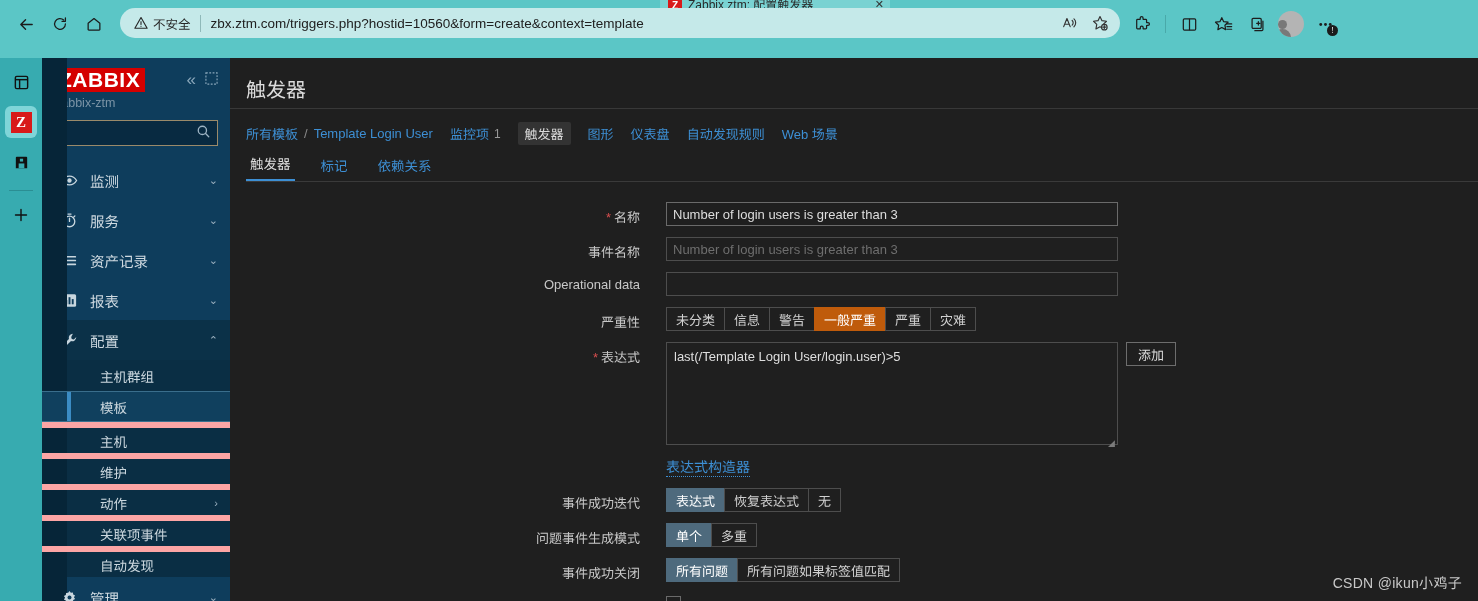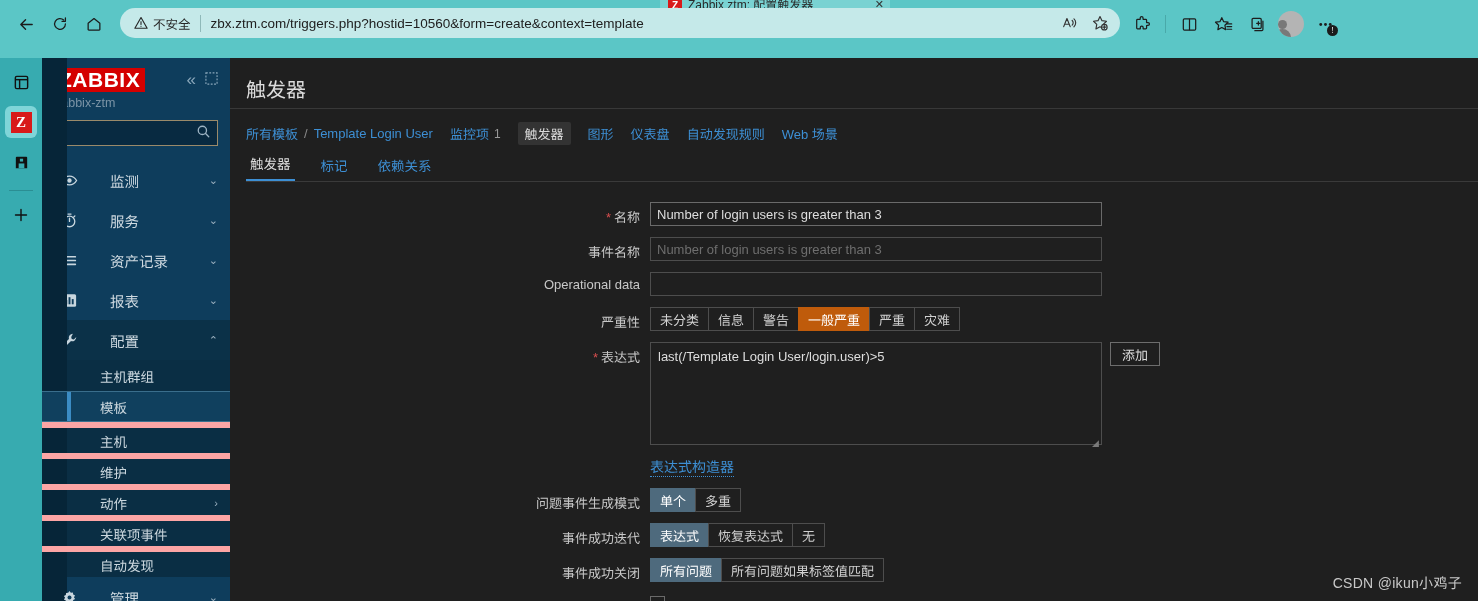--- a/index.html
+++ b/index.html
@@ -192,21 +192,21 @@
     height: 40px; display: flex; align-items: center;
     padding: 0 12px 0 16px;
     color: #ced9e0; font-size: 14.5px;
     position: relative;
   }
   .zs-item .zi-ico {
     width: 22px; flex: 0 0 auto;
     display: flex; align-items: center; justify-content: center;
     color: #c8d6de; margin-right: 10px;
   }
-  .zs-item .zi-label { flex: 1 1 auto; white-space: nowrap; margin-left: 20px; }
+  .zs-item .zi-label { flex: 1 1 auto; white-space: nowrap; }
   .zs-item .zi-chev { color: #9bb0bf; flex: 0 0 auto; font-size: 11px; }
   .zs-item.expanded { background: #0b3148; }
   .zs-sub { background: #0a2e44; }
   .zs-subitem {
     height: 31px; display: flex; align-items: center;
     padding-left: 58px; padding-right: 12px;
     color: #cbd7de; font-size: 13.5px;
     border-top: 6px solid #fca5a5;
     position: relative;
   }
@@ -268,20 +268,21 @@
   .tab.active {
     color: #dddddd;
     border-bottom: 2px solid #3d8fd4;
   }
 
   
   .form { margin-top: 20px; }
   .frow {
     display: flex; align-items: flex-start;
     margin-bottom: 11px;
+    gap: 16px;
   }
   .flabel {
     width: 420px; flex: 0 0 auto;
     text-align: right; padding-right: 10px;
     color: #c8c8c8; font-size: 13px;
     padding-top: 5px; white-space: nowrap;
   }
   .req { color: #d64e4e; margin-right: 3px; }
   .fctl { flex: 1 1 auto; min-width: 0; }
 
@@ -692,42 +693,42 @@
             <div style="position:relative;">
               <textarea class="expr-box" style="">last(/Template Login User/login.user)&gt;5</textarea>
               <span class="resize-grip">◢</span>
             </div>
             <span class="btn-add">添加</span>
           </div>
           <span class="expr-link">表达式构造器</span>
         </div>
       </div>
 
-      <div class="frow">
-        <div class="flabel">问题事件生成模式</div>
-        <div class="fctl">
-          <div class="seg">
-            <span class="sbtn sel-blue">单个</span>
-            <span class="sbtn">多重</span>
-          </div>
-        </div>
-      </div>
-
       <div class="frow" style="margin-top:9px;">
         <div class="flabel">事件成功迭代</div>
         <div class="fctl">
           <div class="seg">
             <span class="sbtn sel-blue">表达式</span>
             <span class="sbtn">恢复表达式</span>
             <span class="sbtn">无</span>
           </div>
         </div>
       </div>
 
       <div class="frow">
+        <div class="flabel">问题事件生成模式</div>
+        <div class="fctl">
+          <div class="seg">
+            <span class="sbtn sel-blue">单个</span>
+            <span class="sbtn">多重</span>
+          </div>
+        </div>
+      </div>
+
+      <div class="frow">
         <div class="flabel">事件成功关闭</div>
         <div class="fctl">
           <div class="seg">
             <span class="sbtn sel-blue">所有问题</span>
             <span class="sbtn">所有问题如果标签值匹配</span>
           </div>
         </div>
       </div>
 
       <div class="frow">

